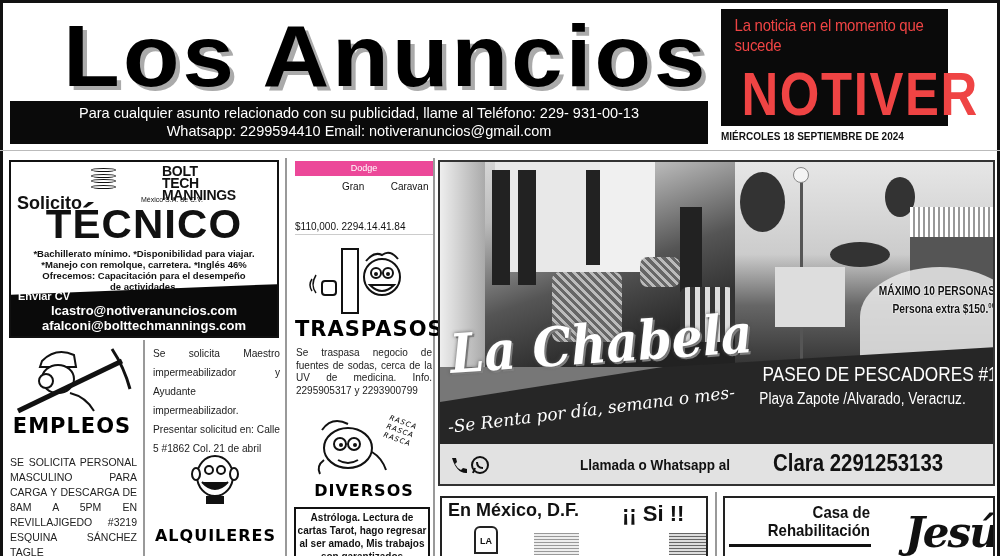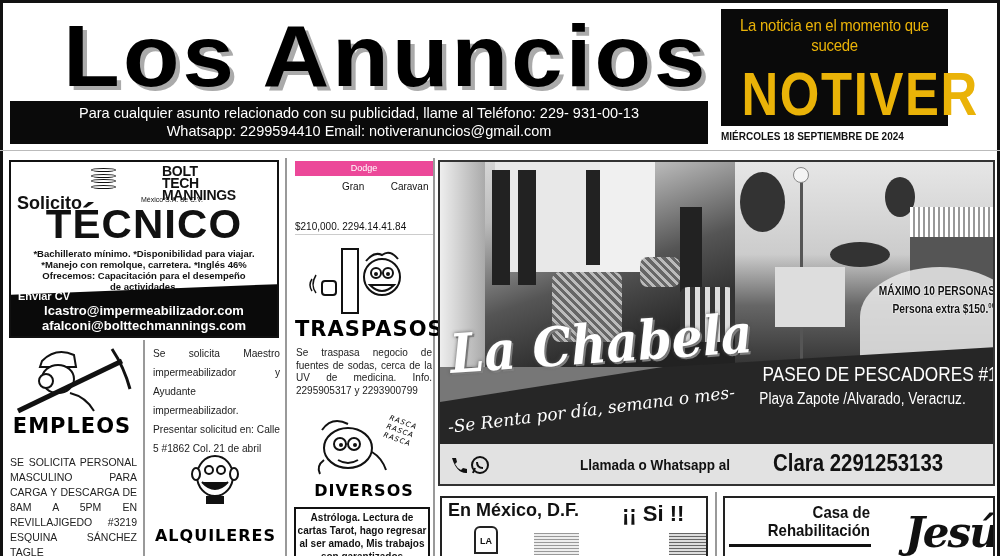--- a/index.html
+++ b/index.html
@@ -3,21 +3,21 @@
 <meta charset="utf-8">
 <style>
   * { box-sizing: border-box; margin: 0; padding: 0; }
   html, body { width: 1000px; height: 556px; overflow: hidden; background: #fff; }
   body { position: relative; font-family: "Liberation Sans", sans-serif; color: #111; }
   .frame { position: absolute; left: 0; top: 0; width: 1000px; height: 556px; border: 3px solid #111; border-bottom: none; }
 
   
   .mast-title { position: absolute; left: 50px; top: 8px; width: 640px; height: 95px; font-family: "Liberation Sans", sans-serif; font-weight: 900; font-size: 88px; letter-spacing: 3px; line-height: 95px; text-align: center; color: #000; text-shadow: 4px 4px 0 #aaa; transform: scaleX(1.05); transform-origin: left center; }
   .mast-bar { position: absolute; left: 10px; top: 101px; width: 698px; height: 43px; background: #0a0a0a; color: #fff; text-align: center; font-size: 14.5px; line-height: 18px; padding-top: 3px; }
-  .notiver { position: absolute; left: 721px; top: 9px; width: 227px; height: 117px; background: #0a0a0a; color: #eab308; text-align: center; }
+  .notiver { position: absolute; left: 721px; top: 9px; width: 227px; height: 117px; background: #0a0a0a; color: #ef4444; }
   .notiver .tag { font-family: "Liberation Sans", sans-serif; font-size: 17px; transform: scaleX(0.88); margin-top: 7px; letter-spacing: -0.3px; }
   .notiver .name { font-family: "Liberation Sans", sans-serif; font-weight: 900; font-size: 62px; line-height: 68px; transform: scaleX(0.82); letter-spacing: 2px; margin-top: 4px; }
   .date { position: absolute; left: 721px; top: 131px; width: 273px; text-align: left; font-weight: bold; font-size: 10px; }
   .hr { position: absolute; left: 0; top: 150px; width: 1000px; height: 1px; background: #bbb; }
 
   
   .vline { position: absolute; width: 2px; background: #999; }
 
   
   .bolt { position: absolute; left: 9px; top: 160px; width: 270px; height: 178px; border: 2px solid #111; background: #fff; overflow: hidden; }
@@ -124,28 +124,28 @@
   <div class="tecnico">TÉCNICO</div>
   <div class="req">
     <div>*Bachillerato mínimo.  *Disponibilidad para viajar.</div>
     <div>*Manejo con remolque, carretera.  *Inglés 46%</div>
     <div>Ofrecemos: Capacitación para el desempeño</div>
     <div>de actividades.</div>
   </div>
   <div class="blackband"></div>
   <div class="enviar">Enviar CV</div>
   <div class="emails">
-    <div>lcastro@impermeabilizador.com</div>
+    <div>lcastro@notiveranuncios.com</div>
     <div>afalconi@bolttechmannings.com</div>
   </div>
 </div>
 
 <div class="dodge-head">Dodge</div>
 <div class="dodge-body">Gran Caravan 2012.</div>
-<div class="dodge-price">$210,000. 2294.14.41.84</div>
+<div class="dodge-price">$110,000. 2294.14.41.84</div>
 
 <svg class="cartoon" style="left:300px; top:245px;" width="130" height="70" viewBox="0 0 130 70">
   <rect x="42" y="4" width="16" height="64" fill="#fff" stroke="#111" stroke-width="2"></rect>
   <circle cx="82" cy="32" r="18" fill="#fff" stroke="#111" stroke-width="2"></circle>
   <circle cx="76" cy="28" r="5" fill="#fff" stroke="#111" stroke-width="2"></circle>
   <circle cx="88" cy="28" r="5" fill="#fff" stroke="#111" stroke-width="2"></circle>
   <circle cx="76" cy="29" r="2" fill="#111"></circle>
     <circle cx="88" cy="29" r="2" fill="#111"></circle>
   <path d="M70 40 Q82 52 94 40 Z" fill="#fff" stroke="#111" stroke-width="2"></path>
   <path d="M66 16 q8-10 16-6 q8-6 16 4" fill="none" stroke="#111" stroke-width="2"></path>

